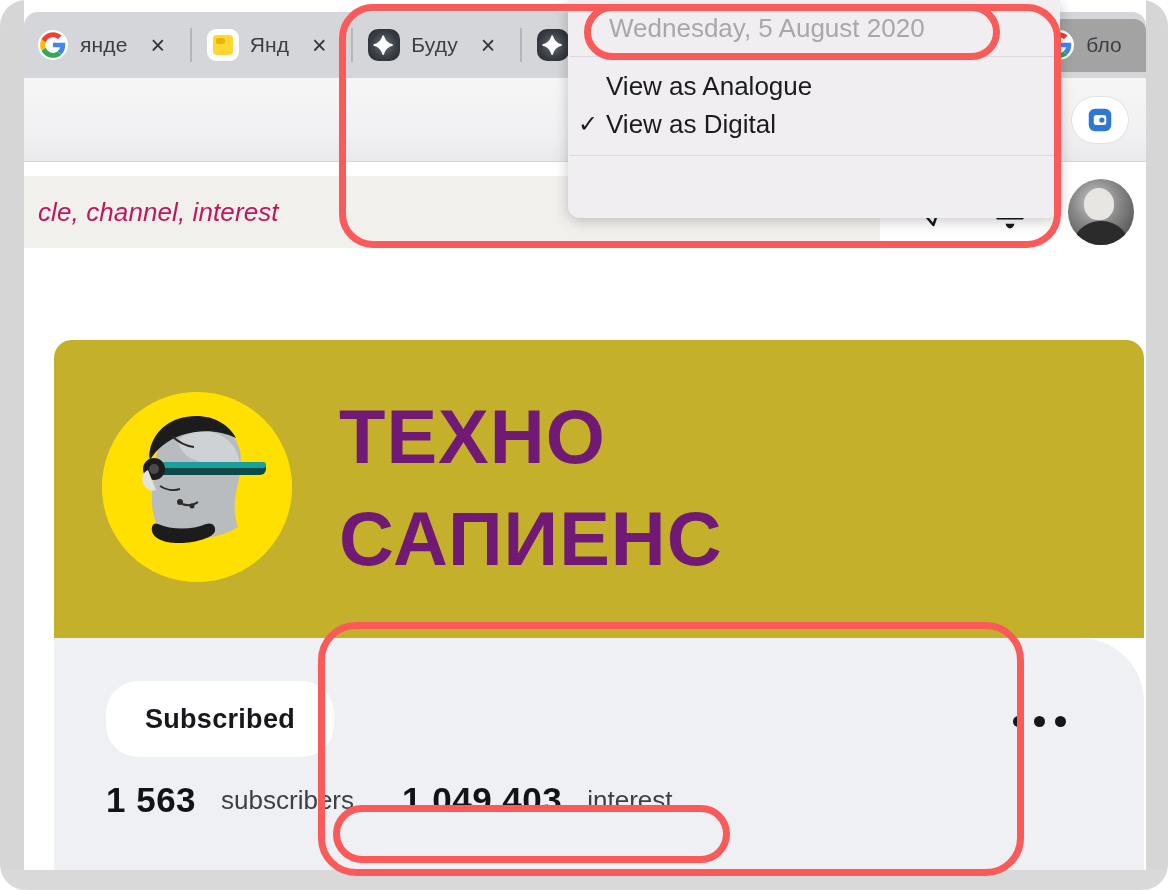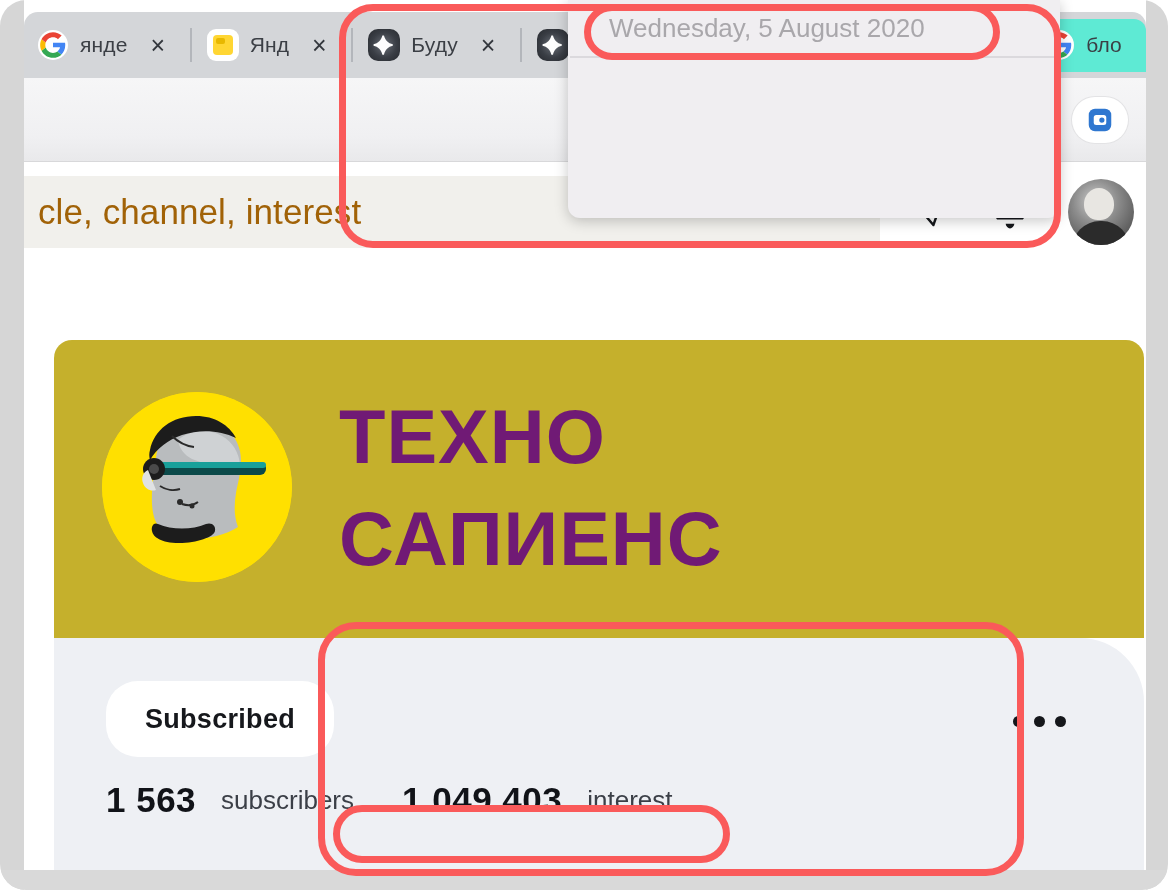--- a/index.html
+++ b/index.html
@@ -42,21 +42,21 @@
     padding-left:6px;
     overflow:hidden;
   }
   .tab{
     display:flex; align-items:center;
     height:53px;
     padding:8px 6px;
     flex:0 0 auto;
   }
   .tab.last-tab{
-    background:#5eead4;
+    background:#a3a3a3;
     border-top-left-radius:12px;
     border-top-right-radius:12px;
   }
   .tab-favicon{
     width:34px; height:34px; flex:0 0 34px;
     display:flex; align-items:center; justify-content:center;
     border-radius:9px;
     margin-right:10px;
   }
   .tab-title{
@@ -128,21 +128,21 @@
     background:#ffffff;
     display:flex; align-items:center;
   }
   #search-field{
     position:absolute; left:0; top:14px; width:856px; height:72px;
     background:#f1f0ec;
     display:flex; align-items:center;
     padding-left:14px;
   }
   #search-placeholder{
-    font-size:35px; color:#a16207; letter-spacing:.1px;
+    font-size:26px; color:#be185d; letter-spacing:.1px;font-style:italic;
   }
   #header-actions{
     position:absolute; right:12px; top:14px; height:72px;
     display:flex; align-items:center; gap:34px;
   }
   .badge-dot{
     position:absolute; right:-4px; top:-4px;
     width:16px;height:16px;border-radius:50%;background:#f1453d;
   }
   .action-ico{ position:relative; width:48px;height:48px;
@@ -422,20 +422,29 @@
           <i></i>
           <i></i>
       </div>
     </div>
   </div>
 
   <div id="datetime-menu">
     <div id="menu-date">Wednesday, 5 August 2020</div>
     <div class="menu-divider"></div>
 
+    <div id="menu-group-2">
+      <div class="menu-item">
+        <span>View as Analogue</span>
+      </div>
+      <div class="menu-item">
+        <span class="check">✓</span>
+        <span>View as Digital</span>
+      </div>
+    </div>
 
     <div class="menu-divider"></div>
 
   </div>
 
   <div class="anno" id="anno-region"></div>
   <div class="anno" id="anno-date"></div>
   <div class="anno" id="anno-stats-box"></div>
   <div class="anno" id="anno-audience"></div>
 

